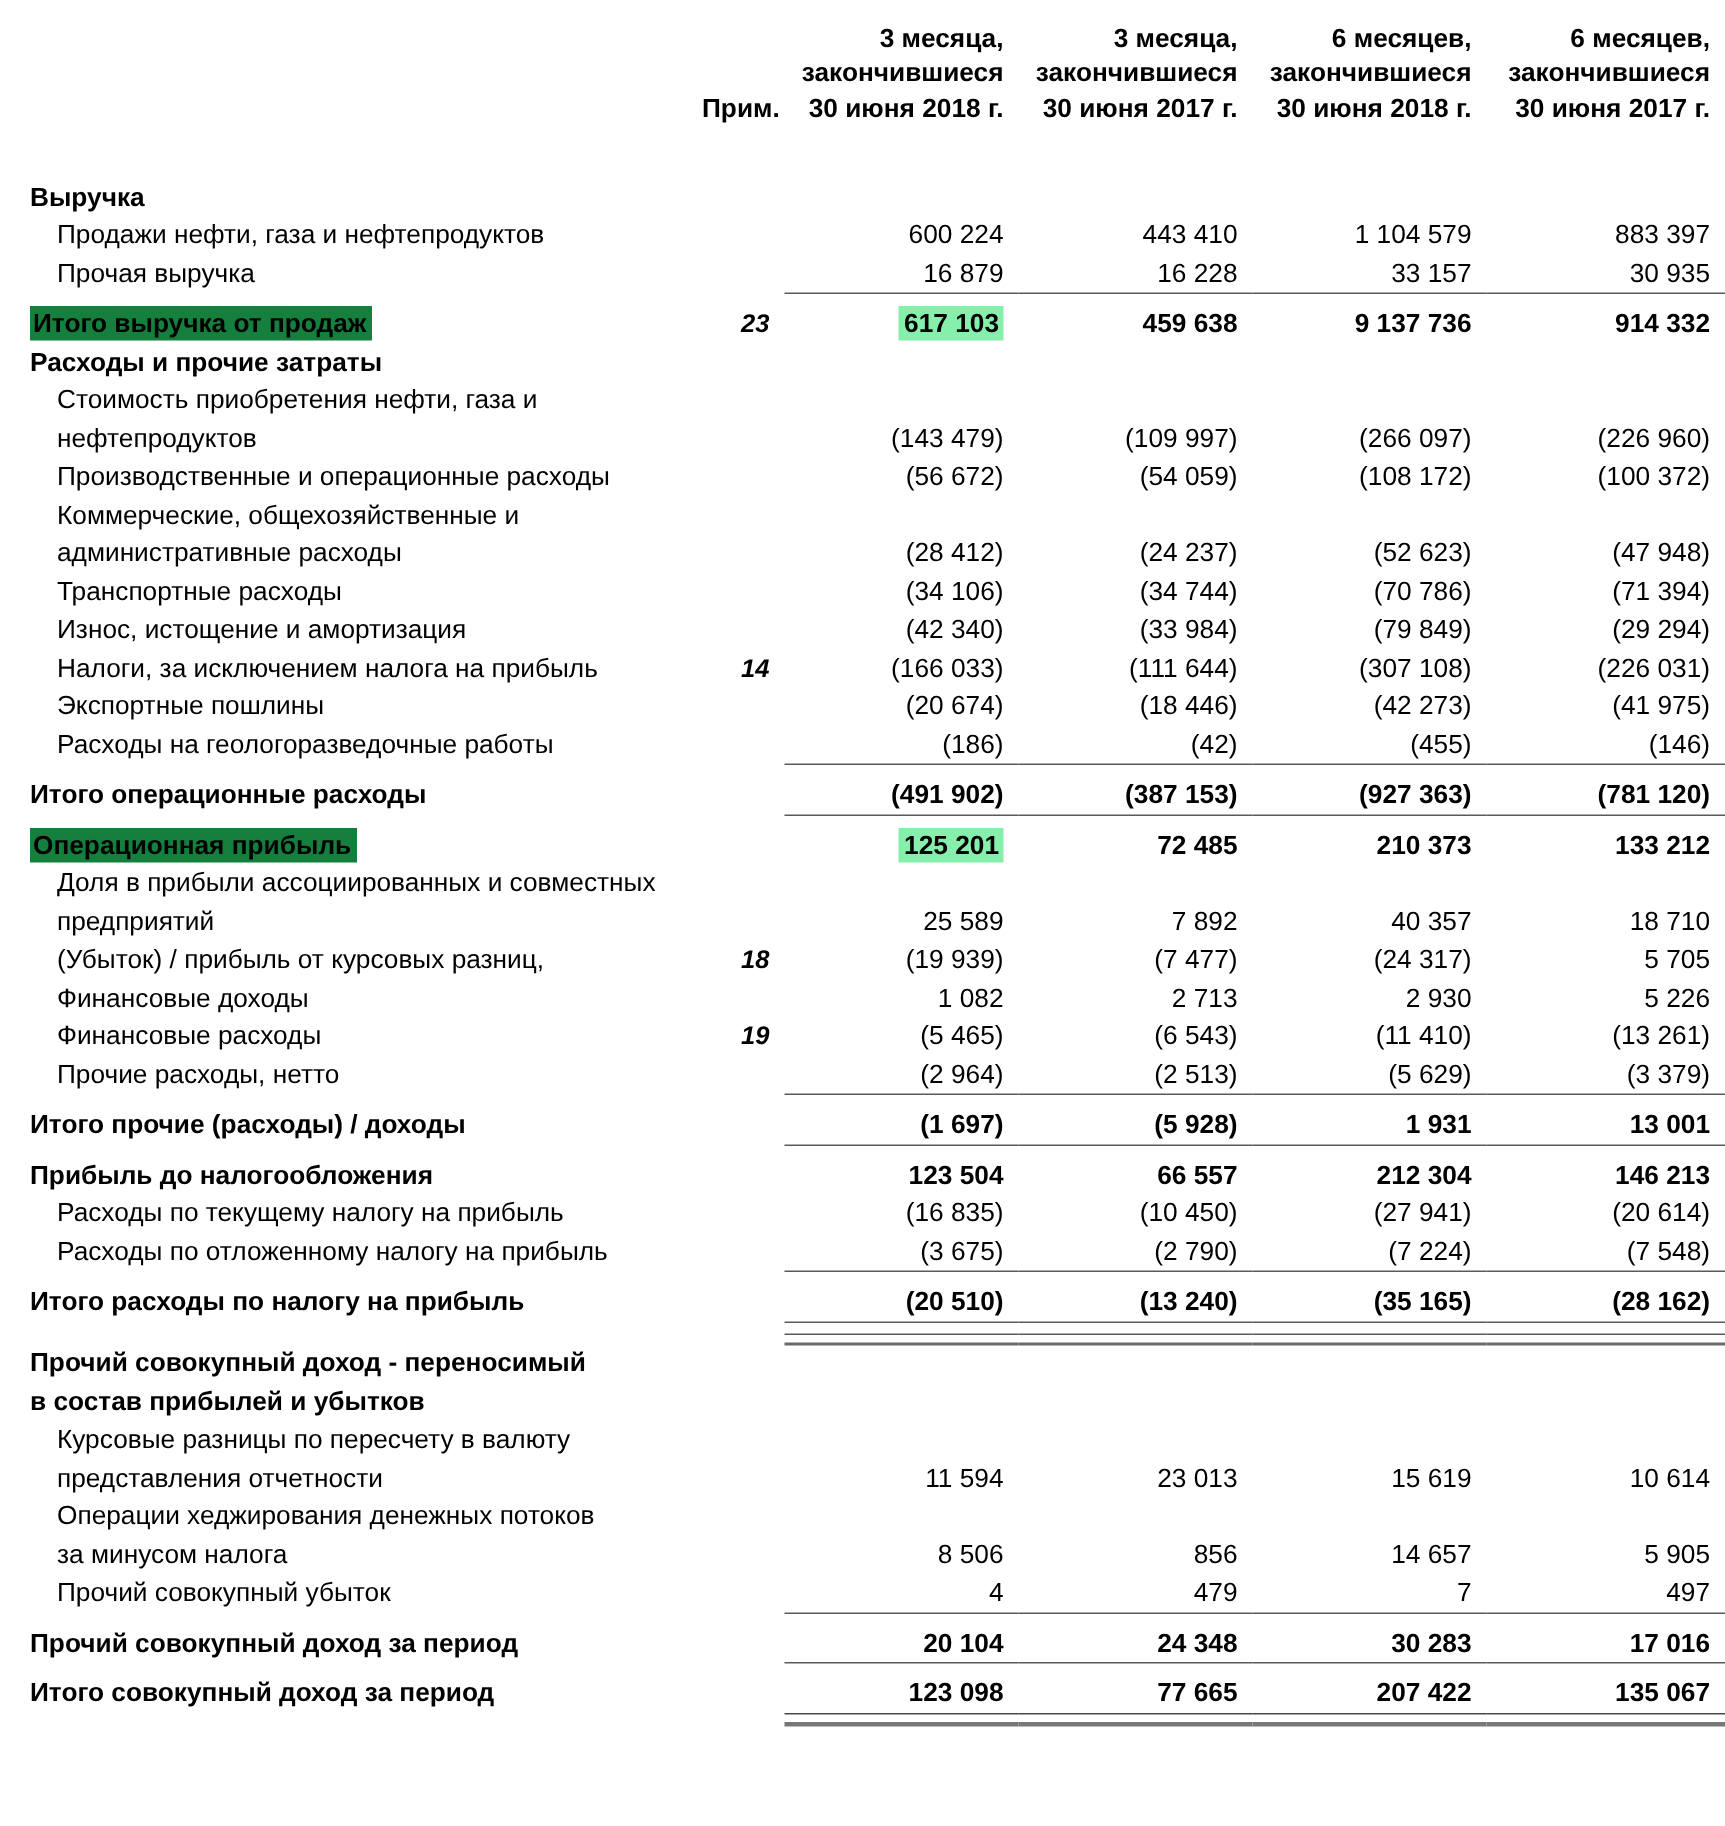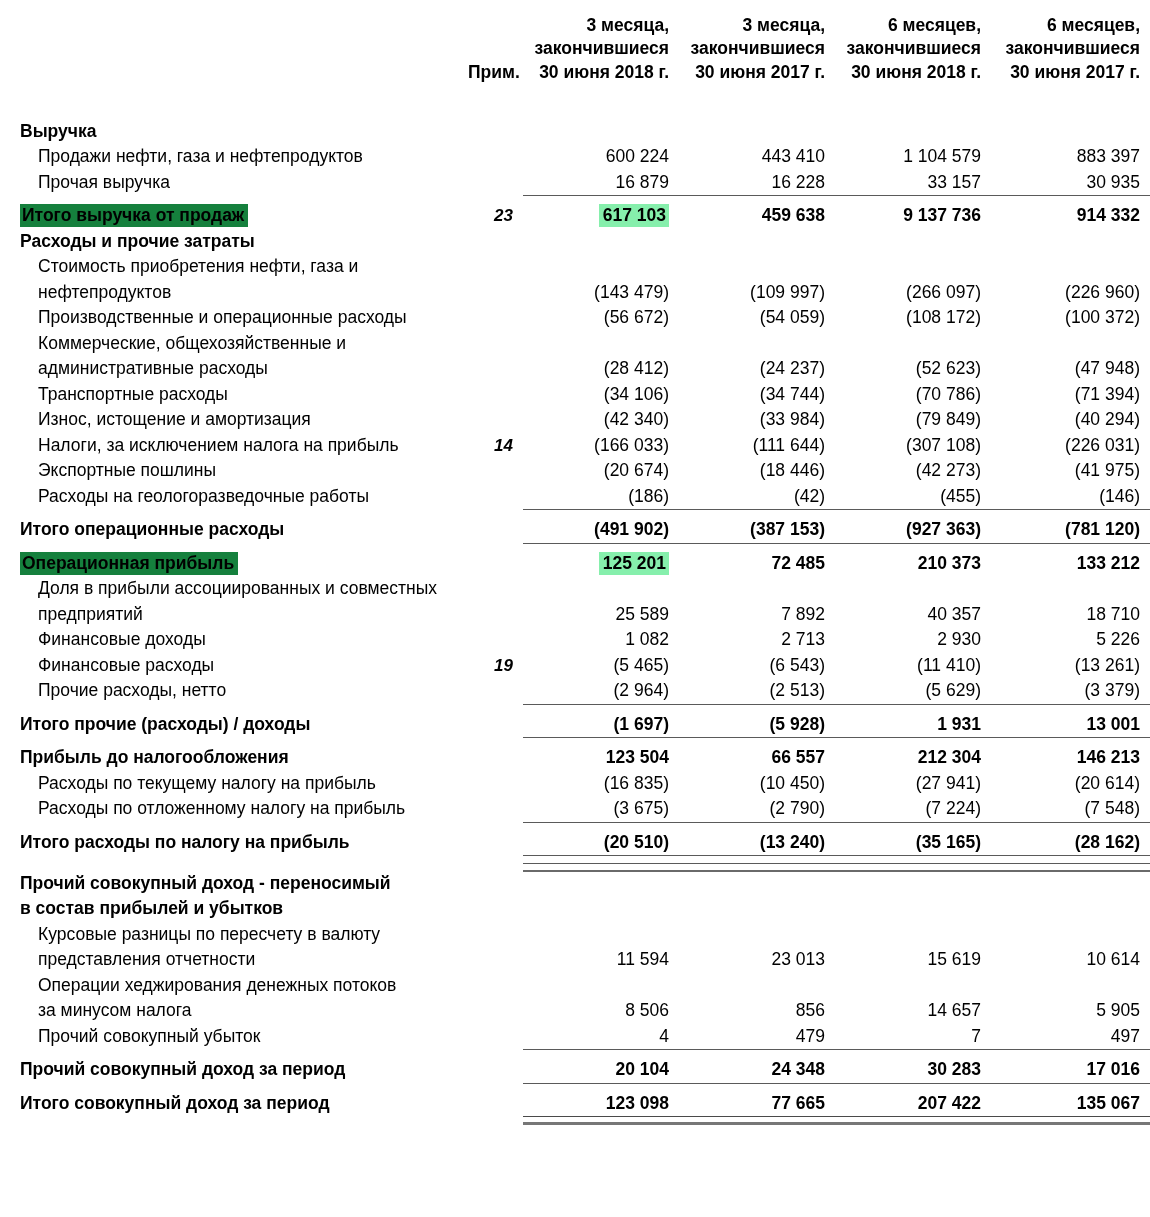--- a/index.html
+++ b/index.html
@@ -273,21 +273,21 @@
         <td class="num">(70 786)</td>
         <td class="num">(71 394)</td>
       </tr>
 
       <tr>
         <td class="lbl indent">Износ, истощение и амортизация</td>
         <td class="note"></td>
         <td class="num">(42 340)</td>
         <td class="num">(33 984)</td>
         <td class="num">(79 849)</td>
-        <td class="num">(40 294)</td>
+        <td class="num">(29 294)</td>
       </tr>
 
       <tr>
         <td class="lbl indent">Налоги, за исключением налога на прибыль</td>
         <td class="note">14</td>
         <td class="num">(166 033)</td>
         <td class="num">(111 644)</td>
         <td class="num">(307 108)</td>
         <td class="num">(226 031)</td>
       </tr>
@@ -351,20 +351,28 @@
 
       <tr>
         <td class="lbl indent">предприятий</td>
         <td class="note"></td>
         <td class="num">25 589</td>
         <td class="num">7 892</td>
         <td class="num">40 357</td>
         <td class="num">18 710</td>
       </tr>
 
+      <tr>
+        <td class="lbl indent">(Убыток) / прибыль от курсовых разниц,</td>
+        <td class="note">18</td>
+        <td class="num">(19 939)</td>
+        <td class="num">(7 477)</td>
+        <td class="num">(24 317)</td>
+        <td class="num">5 705</td>
+      </tr>
 
       <tr>
         <td class="lbl indent">Финансовые доходы</td>
         <td class="note"></td>
         <td class="num">1 082</td>
         <td class="num">2 713</td>
         <td class="num">2 930</td>
         <td class="num">5 226</td>
       </tr>
 

